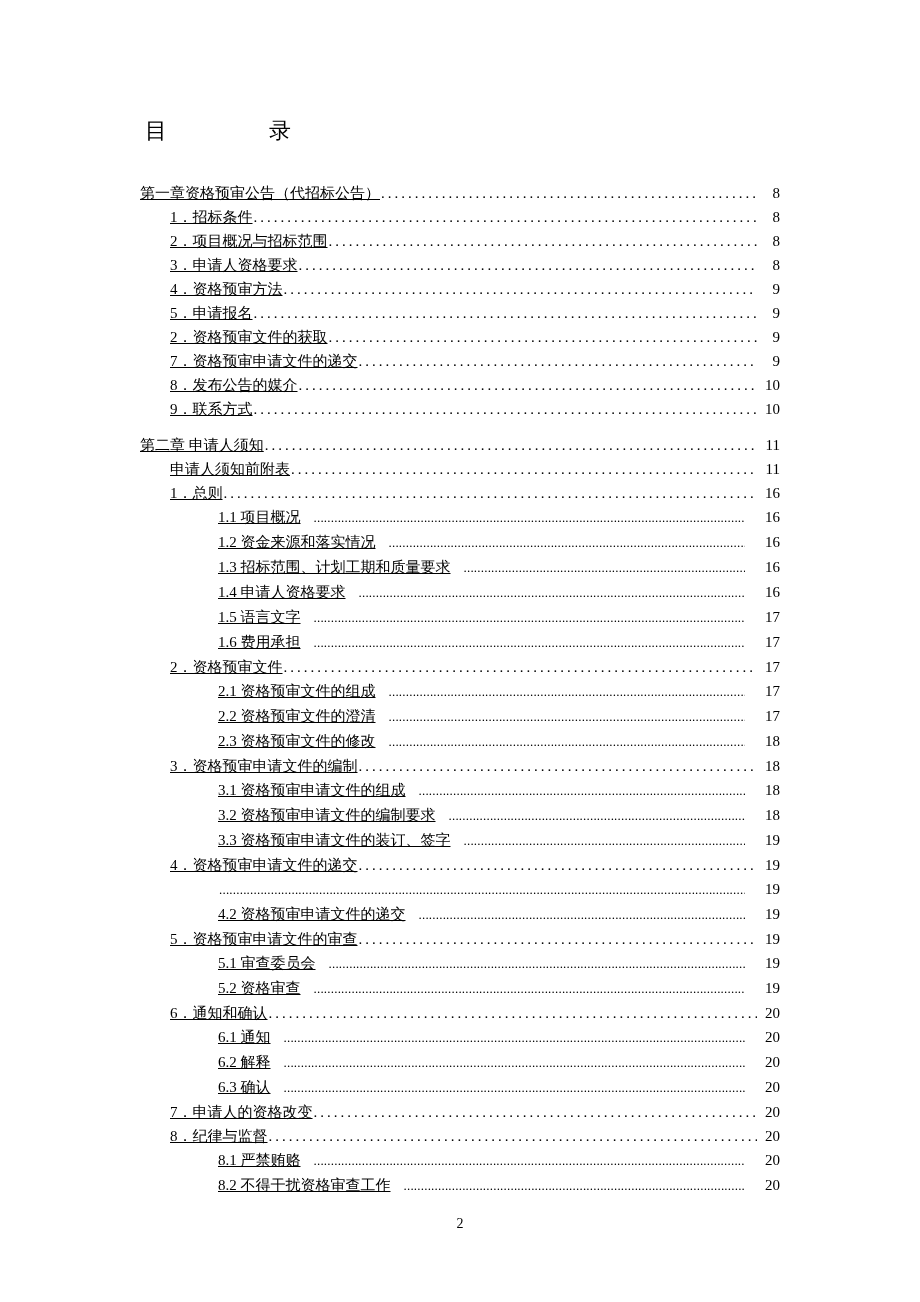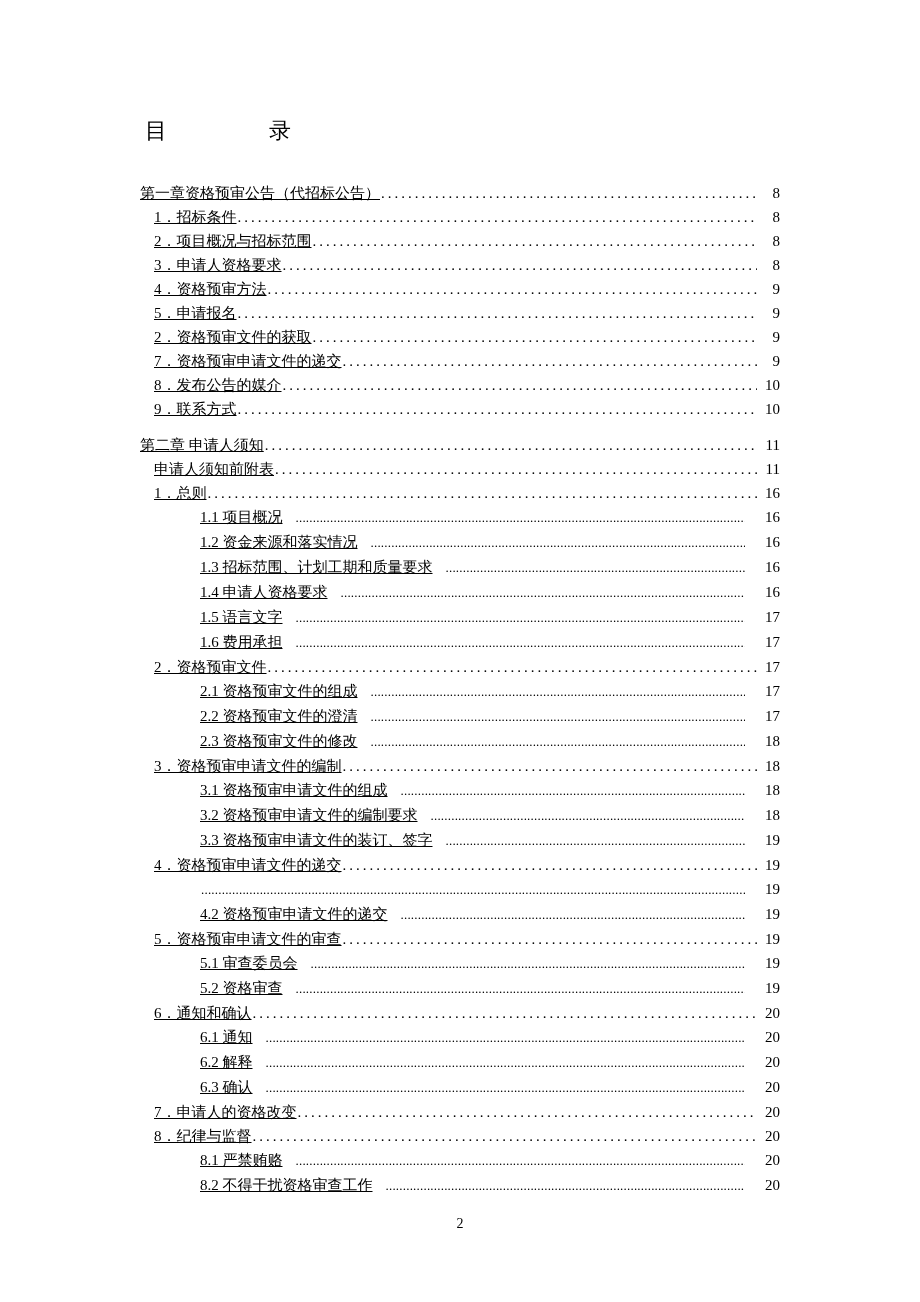--- a/index.html
+++ b/index.html
@@ -24,22 +24,22 @@
     margin-bottom: 35px;
     margin-left: 5px;
   }
   .toc-entry {
     display: flex;
     align-items: baseline;
     line-height: 24px;
     white-space: nowrap;
   }
   .toc-l0 { margin-left: 0px; }
-  .toc-l1 { margin-left: 14px; justify-content: center; }
-  .toc-l2 { margin-left: 60px; gap: 12px; }
+  .toc-l1 { margin-left: 30px; justify-content: center; }
+  .toc-l2 { margin-left: 78px; gap: 12px; }
   .toc-label {
     flex: 0 0 auto;
     text-decoration: underline;
   }
   .toc-leader {
     flex: 1 1 auto;
     overflow: hidden;
     position: relative;
     margin: 0 1px;
   }

